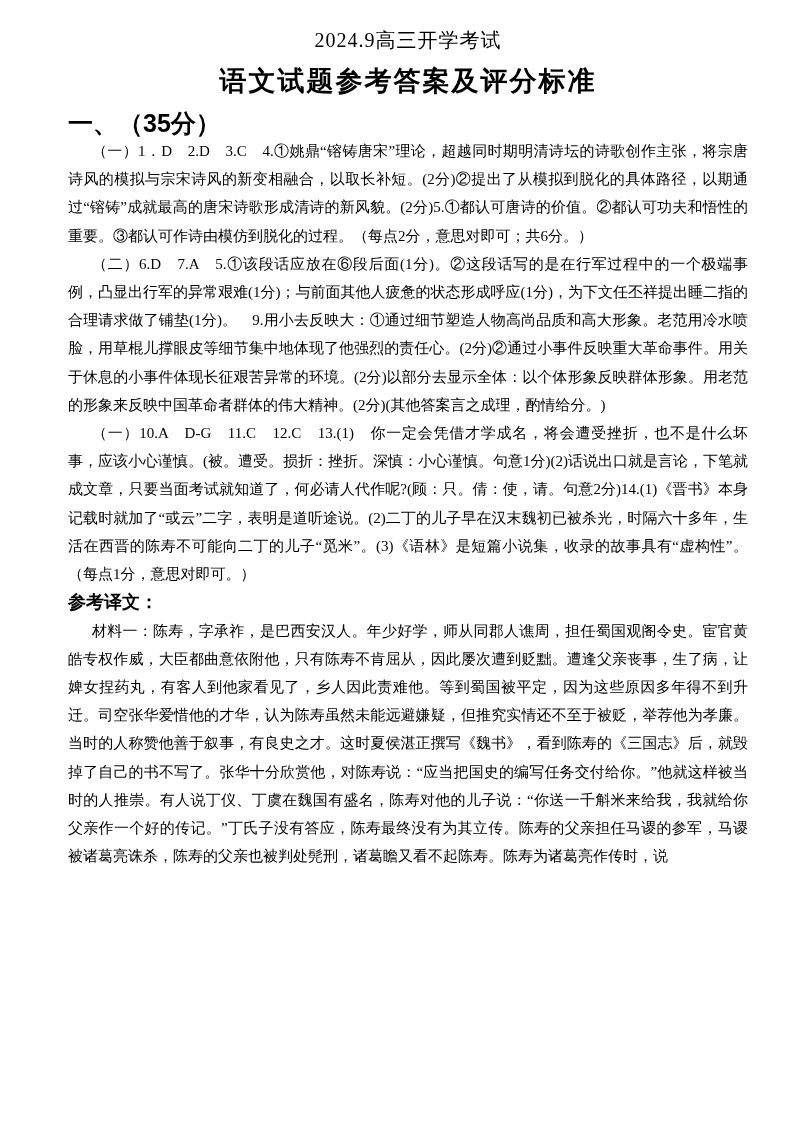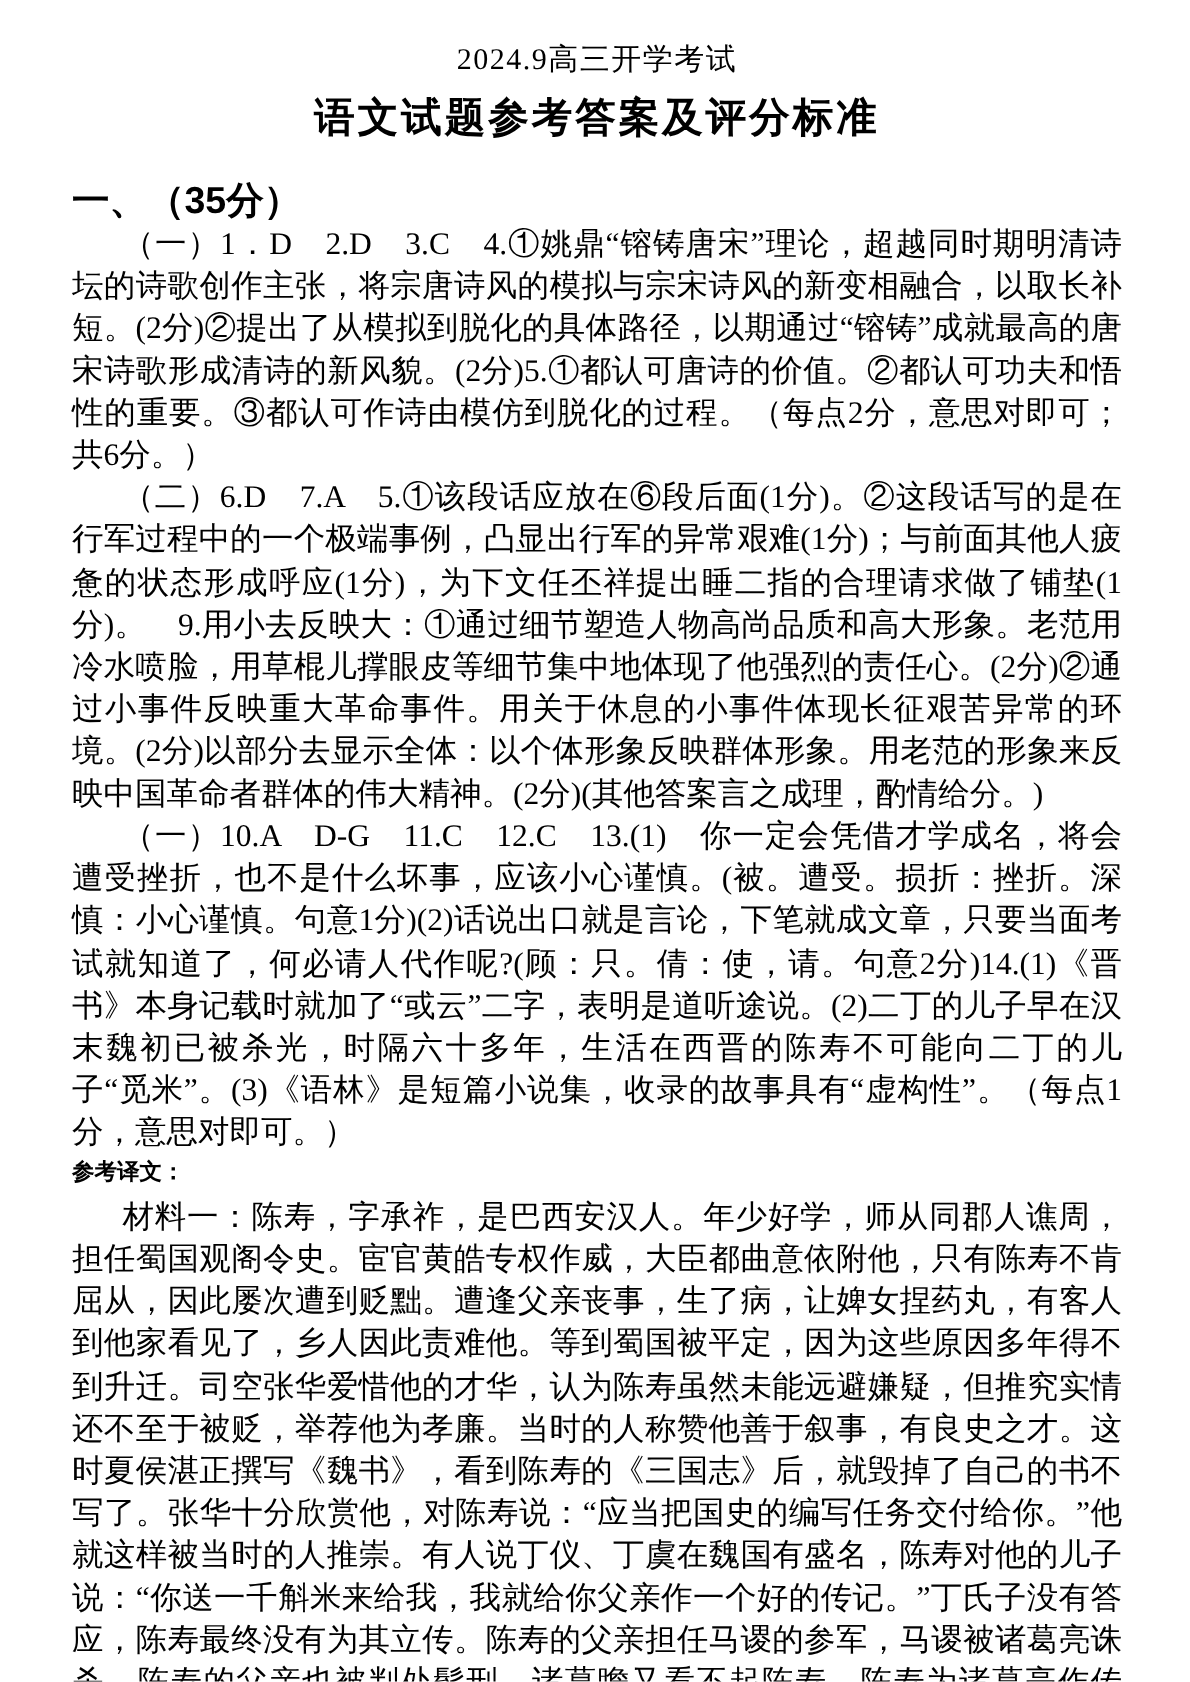--- a/index.html
+++ b/index.html
@@ -11,60 +11,60 @@
     width: 793px;
     height: 1121px;
     overflow: hidden;
     color: #000;
     font-family: "Liberation Serif", "DejaVu Serif", serif;
   }
   .page {
     box-sizing: border-box;
     width: 793px;
     height: 1121px;
-    padding: 26px 45px 0 48px;
+    padding: 26px 45px 0 68px;
   }
   .exam-header {
     text-align: center;
     font-size: 20px;
     line-height: 1.2;
     margin: 2px 0 14px 0;
     letter-spacing: 1px;
   }
   .doc-title {
     text-align: center;
     font-size: 27px;
     font-weight: bold;
-    font-family: Liberation Mono, monospace;
+    font-family: Liberation Serif, serif;
     line-height: 1.15;
-    margin: 0 0 23px 0;
+    margin: 0 0 12px 0;
     letter-spacing: 2px;
   }
   .sec-heading {
     font-size: 25px;
     font-weight: bold;
     font-family: "Liberation Sans", "DejaVu Sans", sans-serif;
     line-height: 28px;
     margin: 0;
   }
   .para {
-    font-size: 21px;
+    font-size: 15px;
     line-height: 28.2px;
     margin: 0;
     text-align: justify;
     text-indent: 1.6em;
   }
   .bold-span {
     font-weight: bold;
     font-family: "Liberation Sans", "DejaVu Sans", sans-serif;
   }
   .trans-heading {
-    font-size: 15px;
+    font-size: 18px;
     font-weight: bold;
-    font-family: Liberation Mono, monospace;
+    font-family: Liberation Sans, sans-serif;
     line-height: 28.2px;
     margin: 0;
   }
 </style>
 </head>
 <body>
 
 <div class="page">
 
   <div class="exam-header">2024.9高三开学考试</div>

